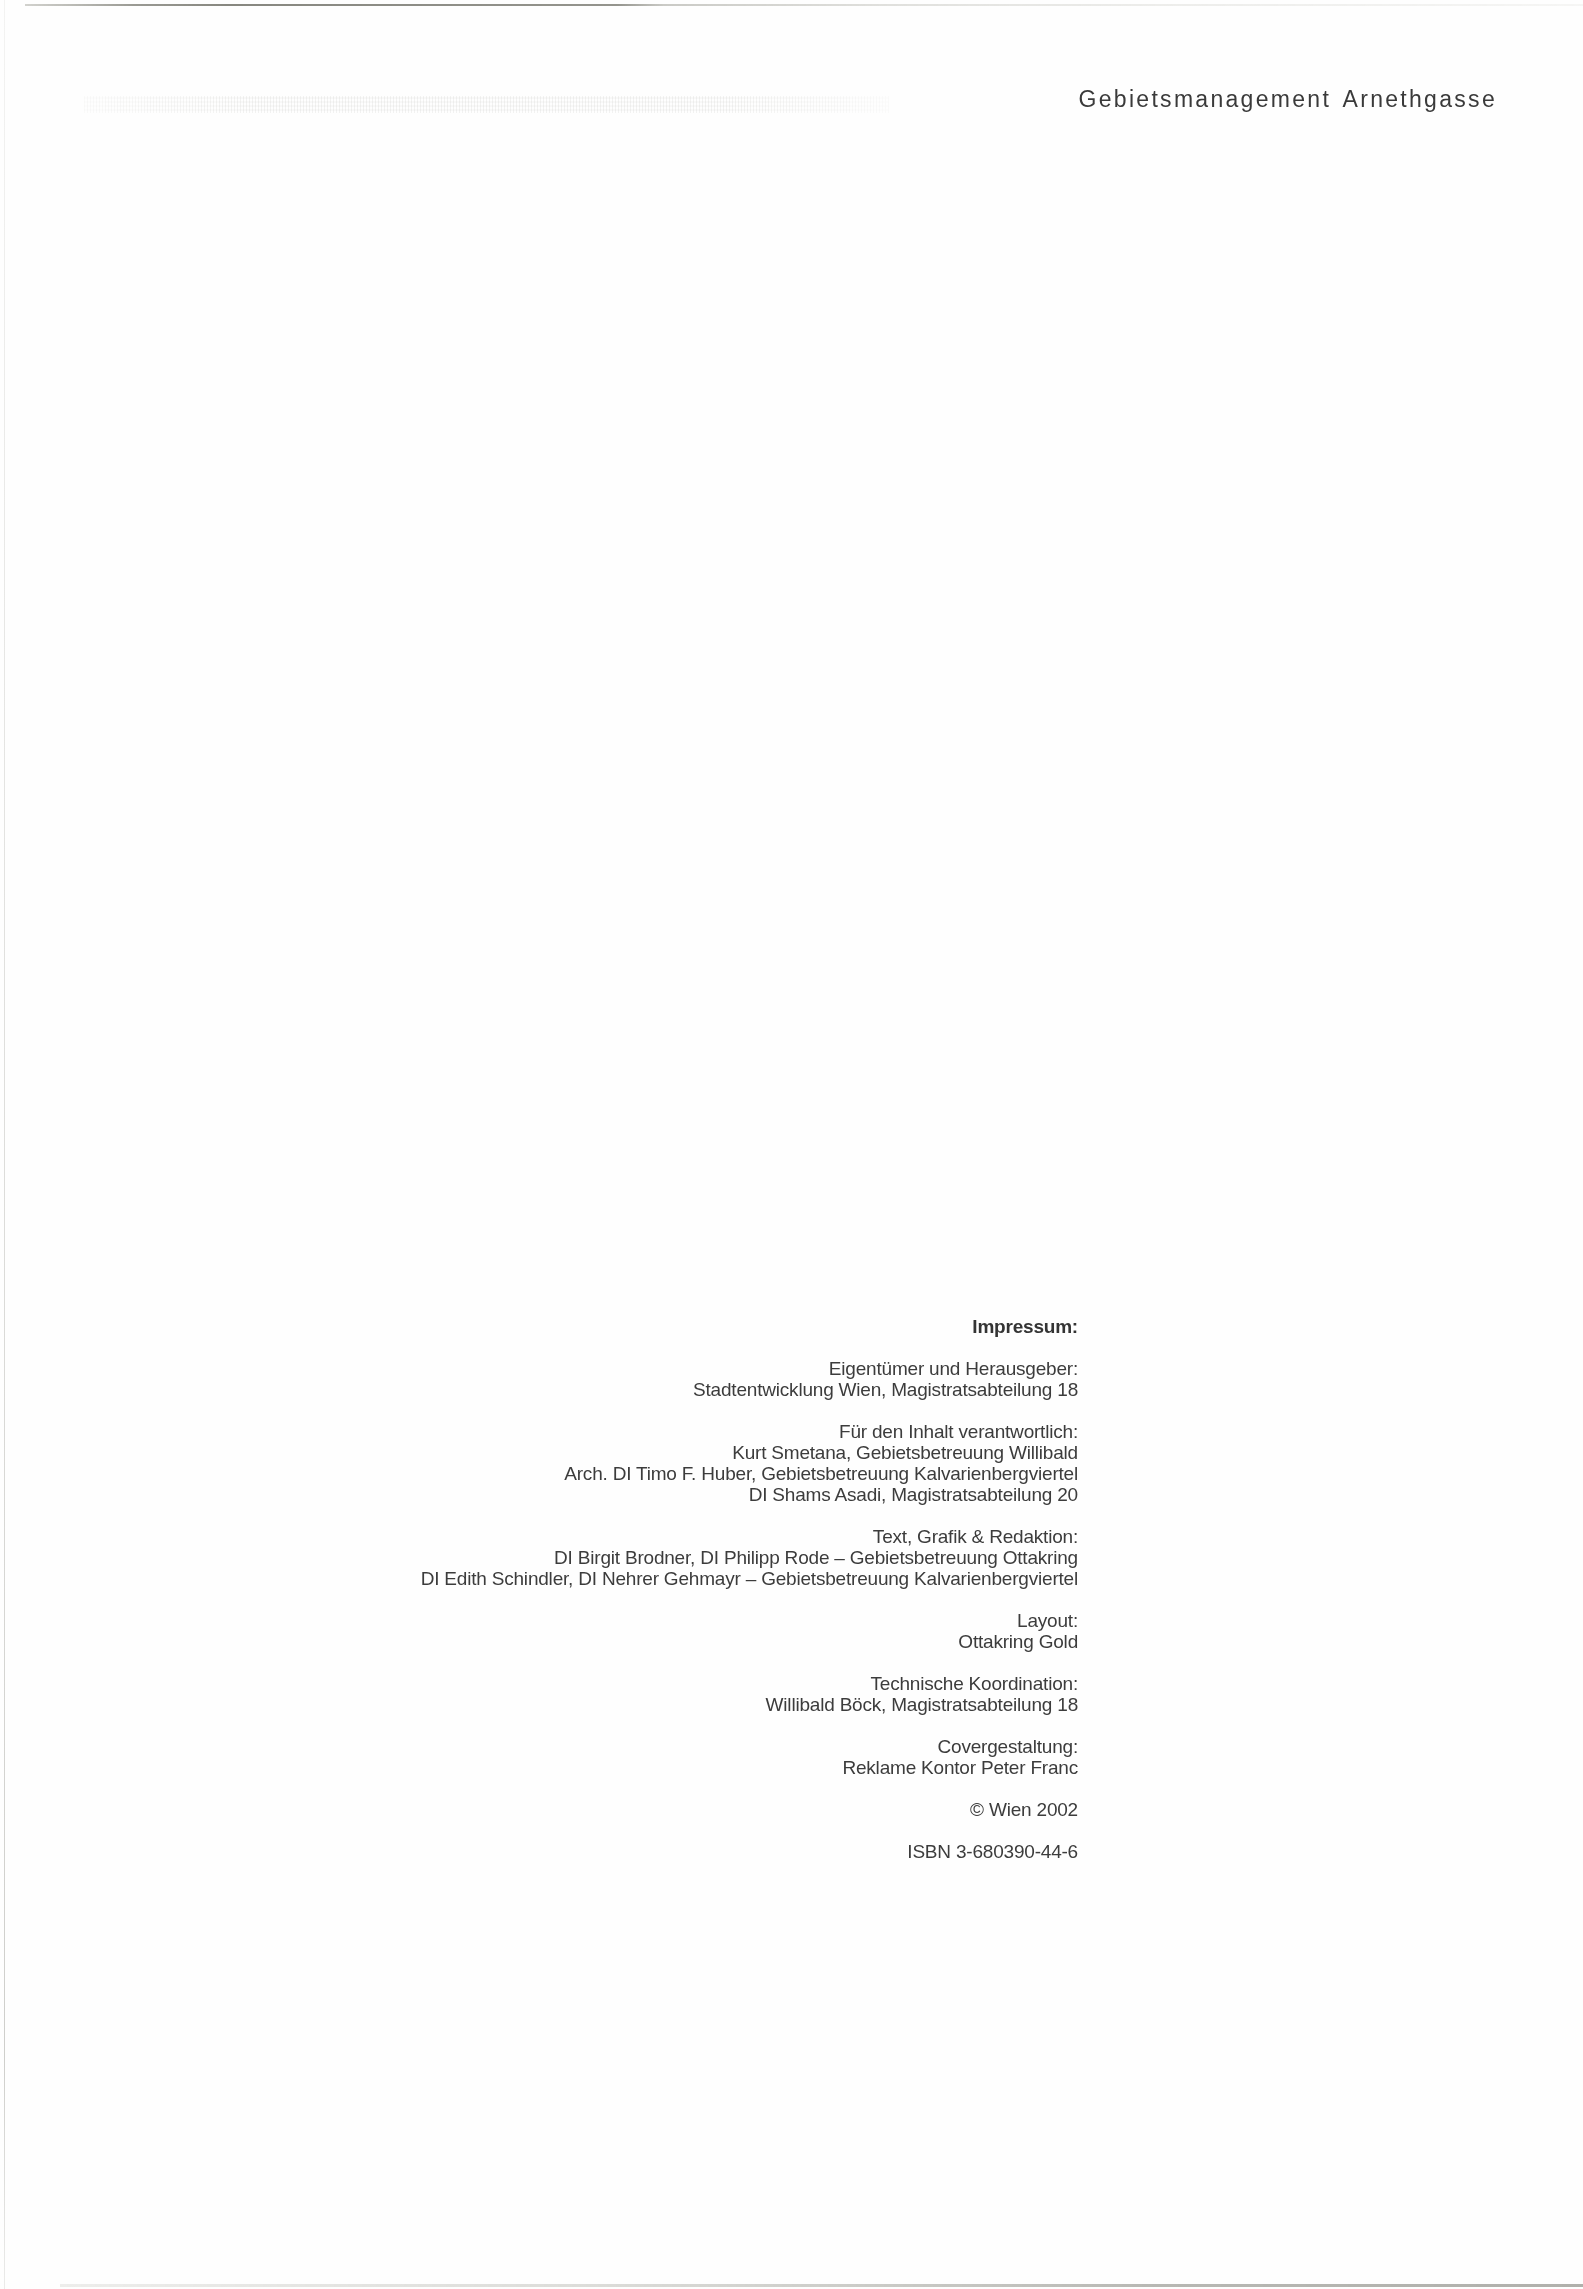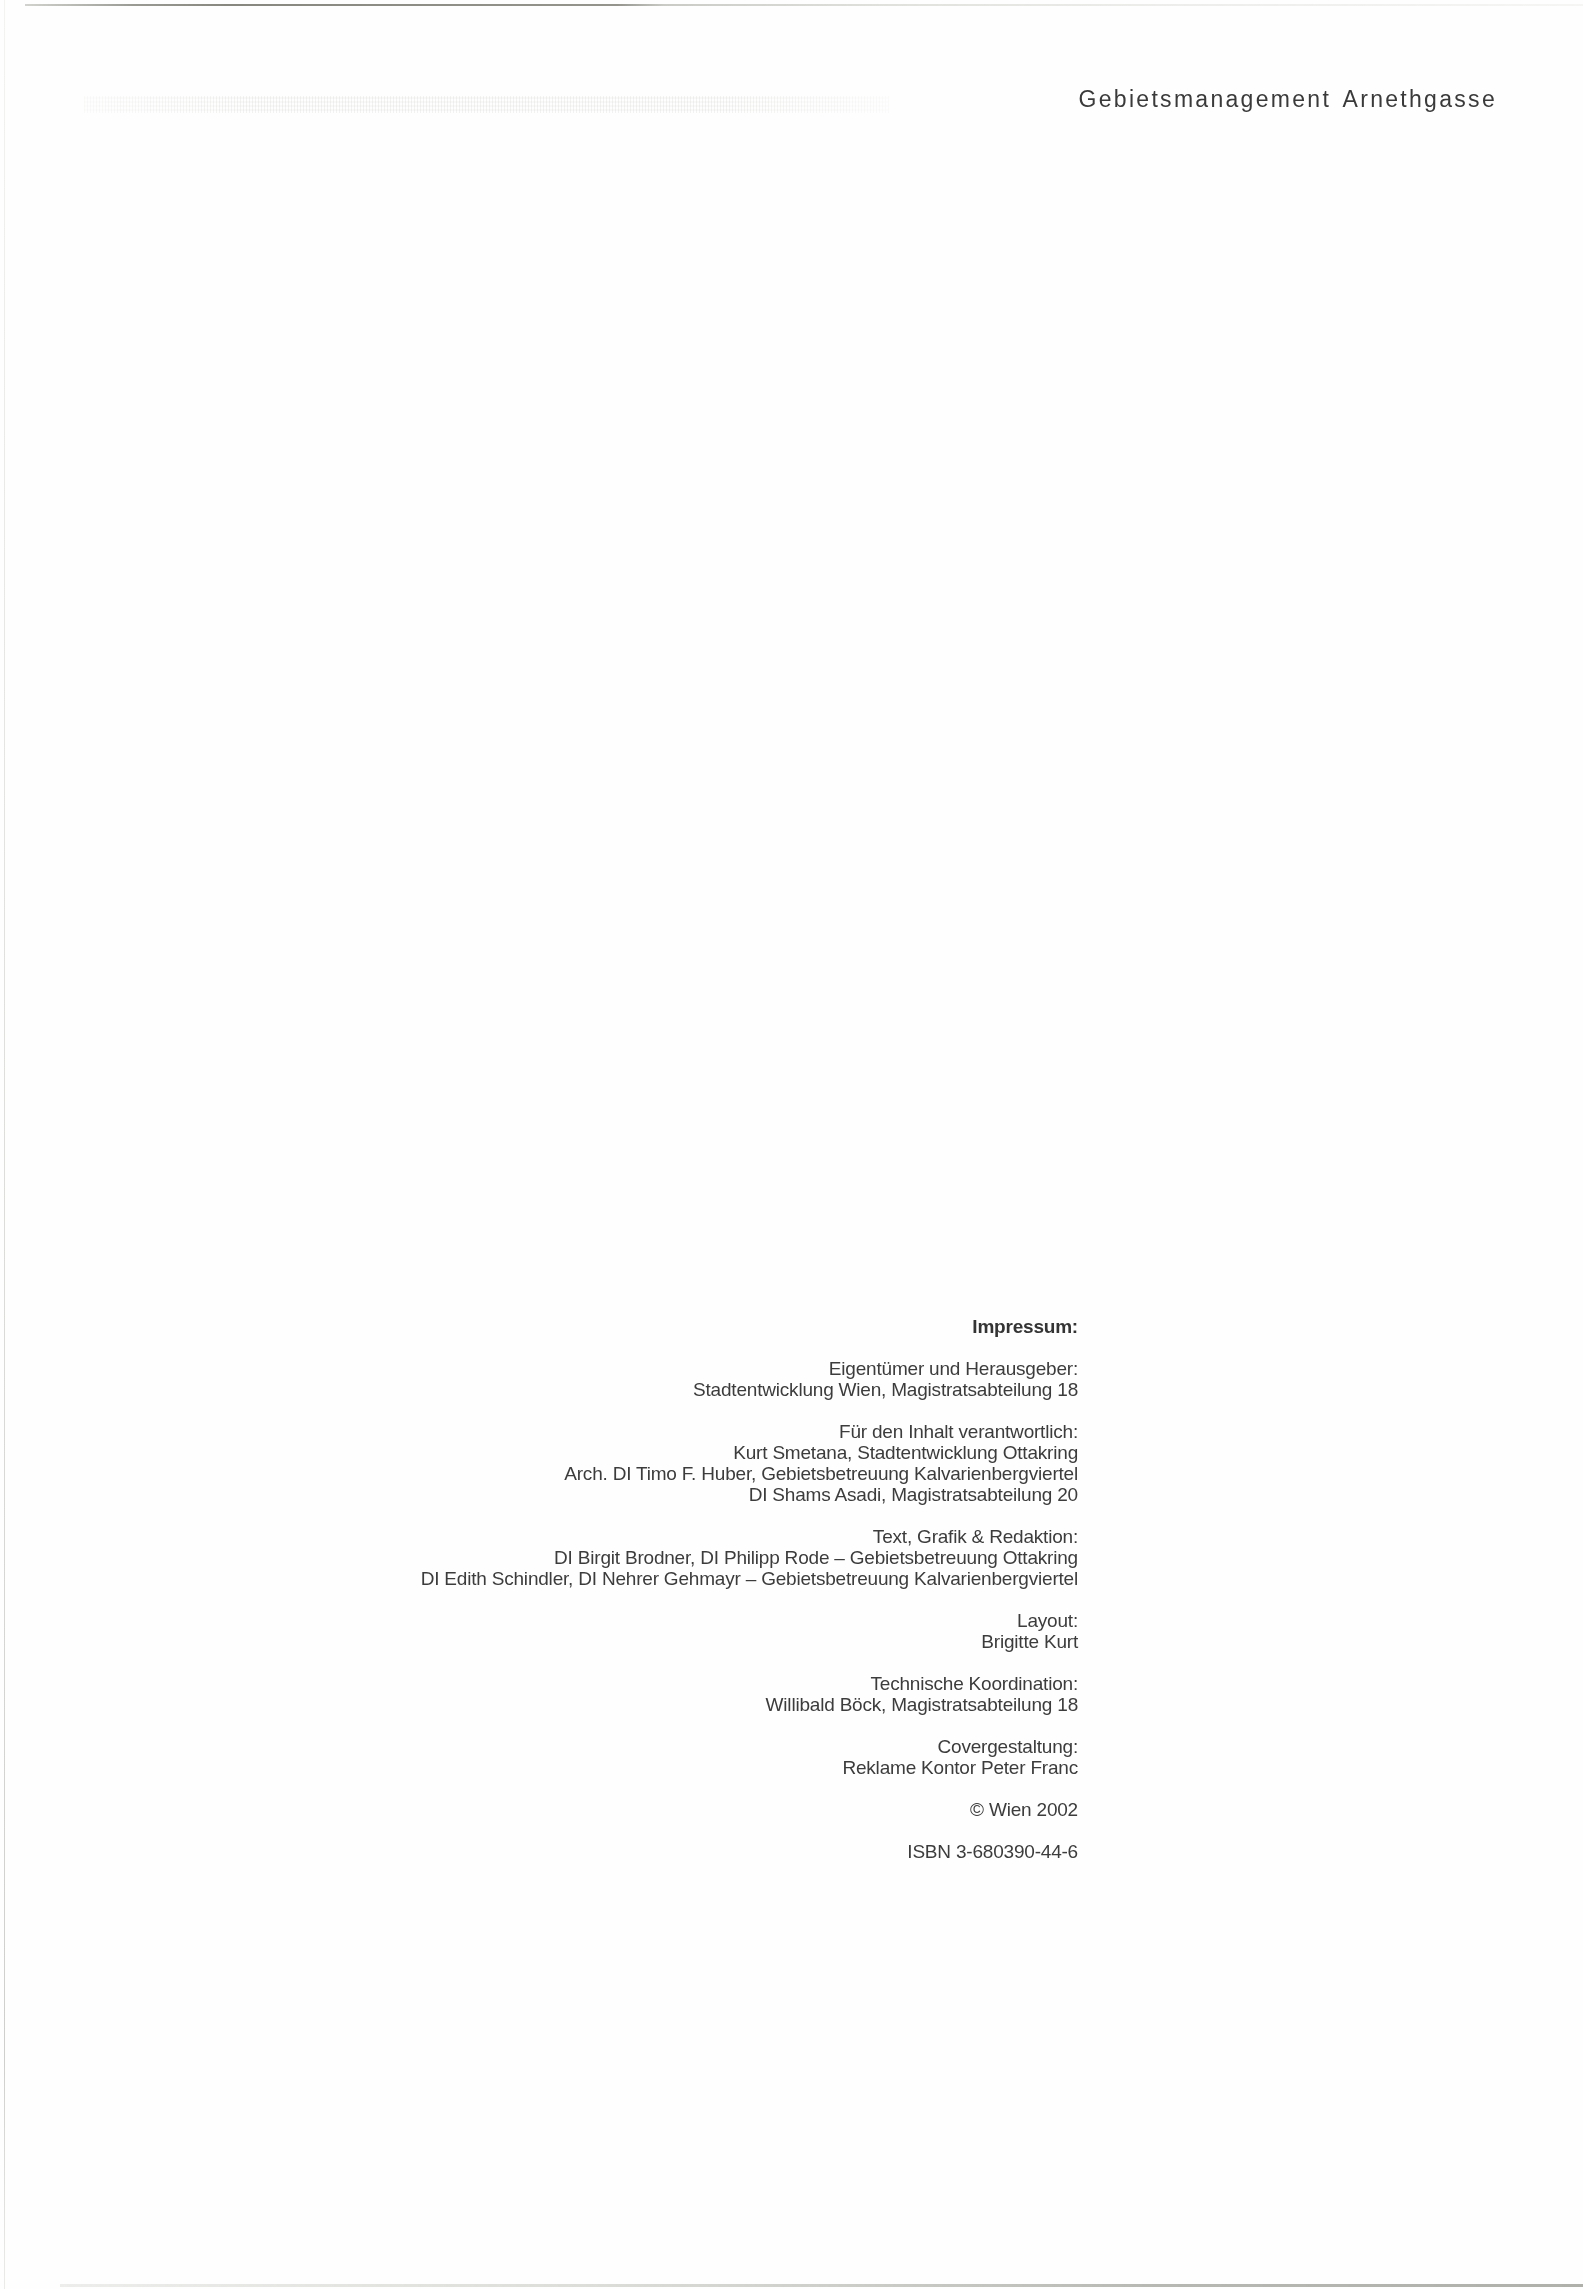--- a/index.html
+++ b/index.html
@@ -125,32 +125,32 @@
 
   <div class="impressum">
     <p class="imp-title">Impressum:</p>
     <div id="imp-sections">
         <p class="imp-section">
           <span class="imp-line">Eigentümer und Herausgeber:</span>
           <span class="imp-line">Stadtentwicklung Wien, Magistratsabteilung 18</span>
         </p>
         <p class="imp-section">
           <span class="imp-line">Für den Inhalt verantwortlich:</span>
-          <span class="imp-line">Kurt Smetana, Stadtentwicklung Ottakring</span>
+          <span class="imp-line">Kurt Smetana, Gebietsbetreuung Willibald</span>
           <span class="imp-line">Arch. DI Timo F. Huber, Gebietsbetreuung Kalvarienbergviertel</span>
           <span class="imp-line">DI Shams Asadi, Magistratsabteilung 20</span>
         </p>
         <p class="imp-section">
           <span class="imp-line">Text, Grafik &amp; Redaktion:</span>
           <span class="imp-line">DI Birgit Brodner, DI Philipp Rode – Gebietsbetreuung Ottakring</span>
           <span class="imp-line">DI Edith Schindler, DI Nehrer Gehmayr – Gebietsbetreuung Kalvarienbergviertel</span>
         </p>
         <p class="imp-section">
           <span class="imp-line">Layout:</span>
-          <span class="imp-line">Brigitte Kurt</span>
+          <span class="imp-line">Ottakring Gold</span>
         </p>
         <p class="imp-section">
           <span class="imp-line">Technische Koordination:</span>
           <span class="imp-line">Willibald Böck, Magistratsabteilung 18</span>
         </p>
         <p class="imp-section">
           <span class="imp-line">Covergestaltung:</span>
           <span class="imp-line">Reklame Kontor Peter Franc</span>
         </p>
         <p class="imp-section">

